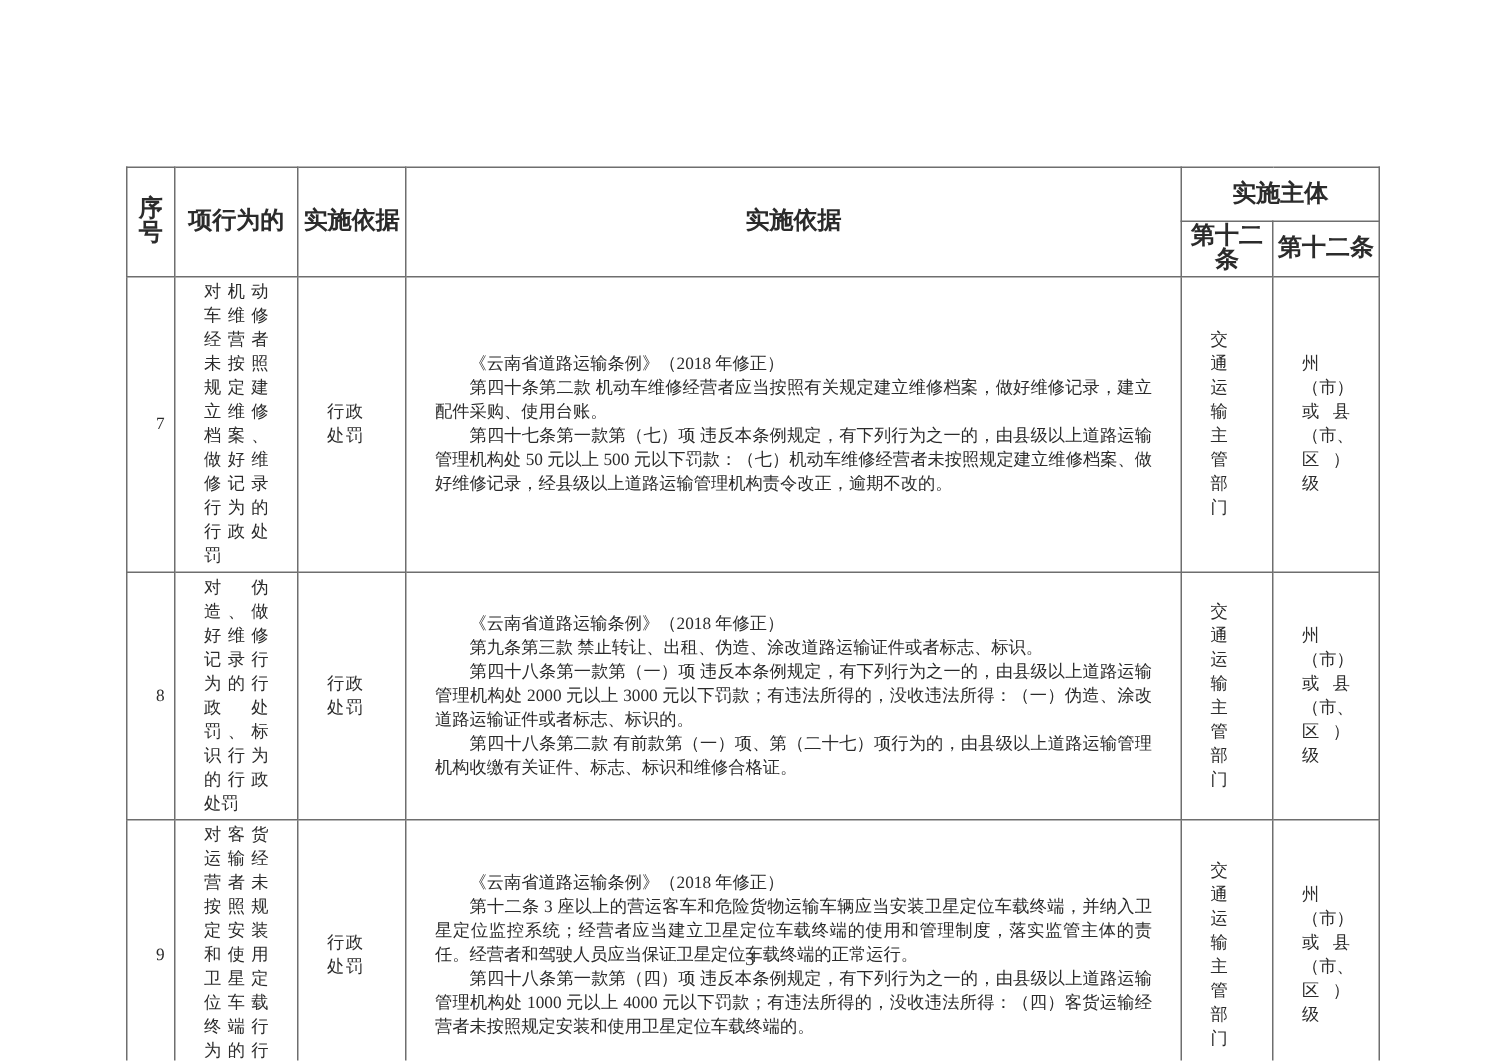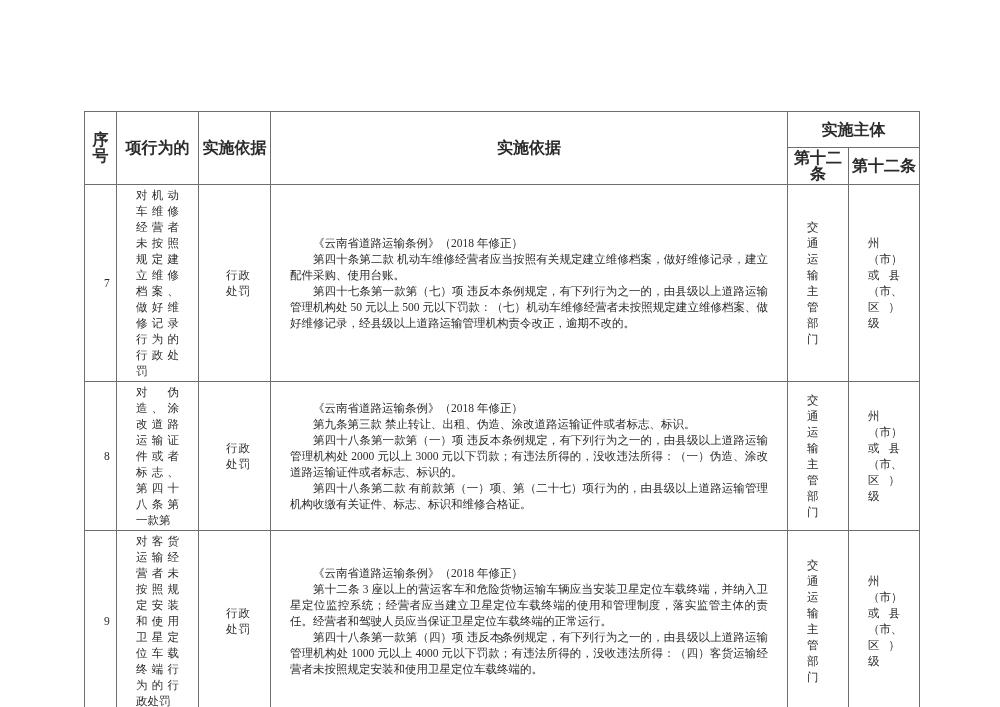--- a/index.html
+++ b/index.html
@@ -51,21 +51,21 @@
   td.cell-no {
     text-align: center;
     font-size: 12px;
   }
   td.cell-name {
     text-align: justify;
     padding: 2px 6px;
     line-height: 17px;
   }
   td.cell-type {
-    text-align: right;
+    text-align: left;
     letter-spacing: 1px;
   }
   td.cell-basis {
     padding: 4px 8px;
     text-align: justify;
     margin-left: 40px;
   }
   td.cell-basis p {
     margin: 0;
     text-indent: 2em;
@@ -121,21 +121,21 @@
         <td class="cell-basis">
           <p>《云南省道路运输条例》（2018 年修正）</p>
           <p>第四十条第二款 机动车维修经营者应当按照有关规定建立维修档案，做好维修记录，建立配件采购、使用台账。</p>
           <p>第四十七条第一款第（七）项 违反本条例规定，有下列行为之一的，由县级以上道路运输管理机构处 50 元以上 500 元以下罚款：（七）机动车维修经营者未按照规定建立维修档案、做好维修记录，经县级以上道路运输管理机构责令改正，逾期不改的。</p>
         </td>
         <td class="cell-dept">交通运输主管部门</td>
         <td class="cell-level">州（市）或县（市、区）级</td>
       </tr>
       <tr class="row-8">
         <td class="cell-no">8</td>
-        <td class="cell-name">对伪造、涂改道路运输证件或者标志、第四十八条第一款第</td>
+        <td class="cell-name">对伪造、做好维修记录行为的行政处罚、标识行为的行政处罚</td>
         <td class="cell-type">行政处罚</td>
         <td class="cell-basis">
           <p>《云南省道路运输条例》（2018 年修正）</p>
           <p>第九条第三款 禁止转让、出租、伪造、涂改道路运输证件或者标志、标识。</p>
           <p>第四十八条第一款第（一）项 违反本条例规定，有下列行为之一的，由县级以上道路运输管理机构处 2000 元以上 3000 元以下罚款；有违法所得的，没收违法所得：（一）伪造、涂改道路运输证件或者标志、标识的。</p>
           <p>第四十八条第二款 有前款第（一）项、第（二十七）项行为的，由县级以上道路运输管理机构收缴有关证件、标志、标识和维修合格证。</p>
         </td>
         <td class="cell-dept">交通运输主管部门</td>
         <td class="cell-level">州（市）或县（市、区）级</td>
       </tr>

